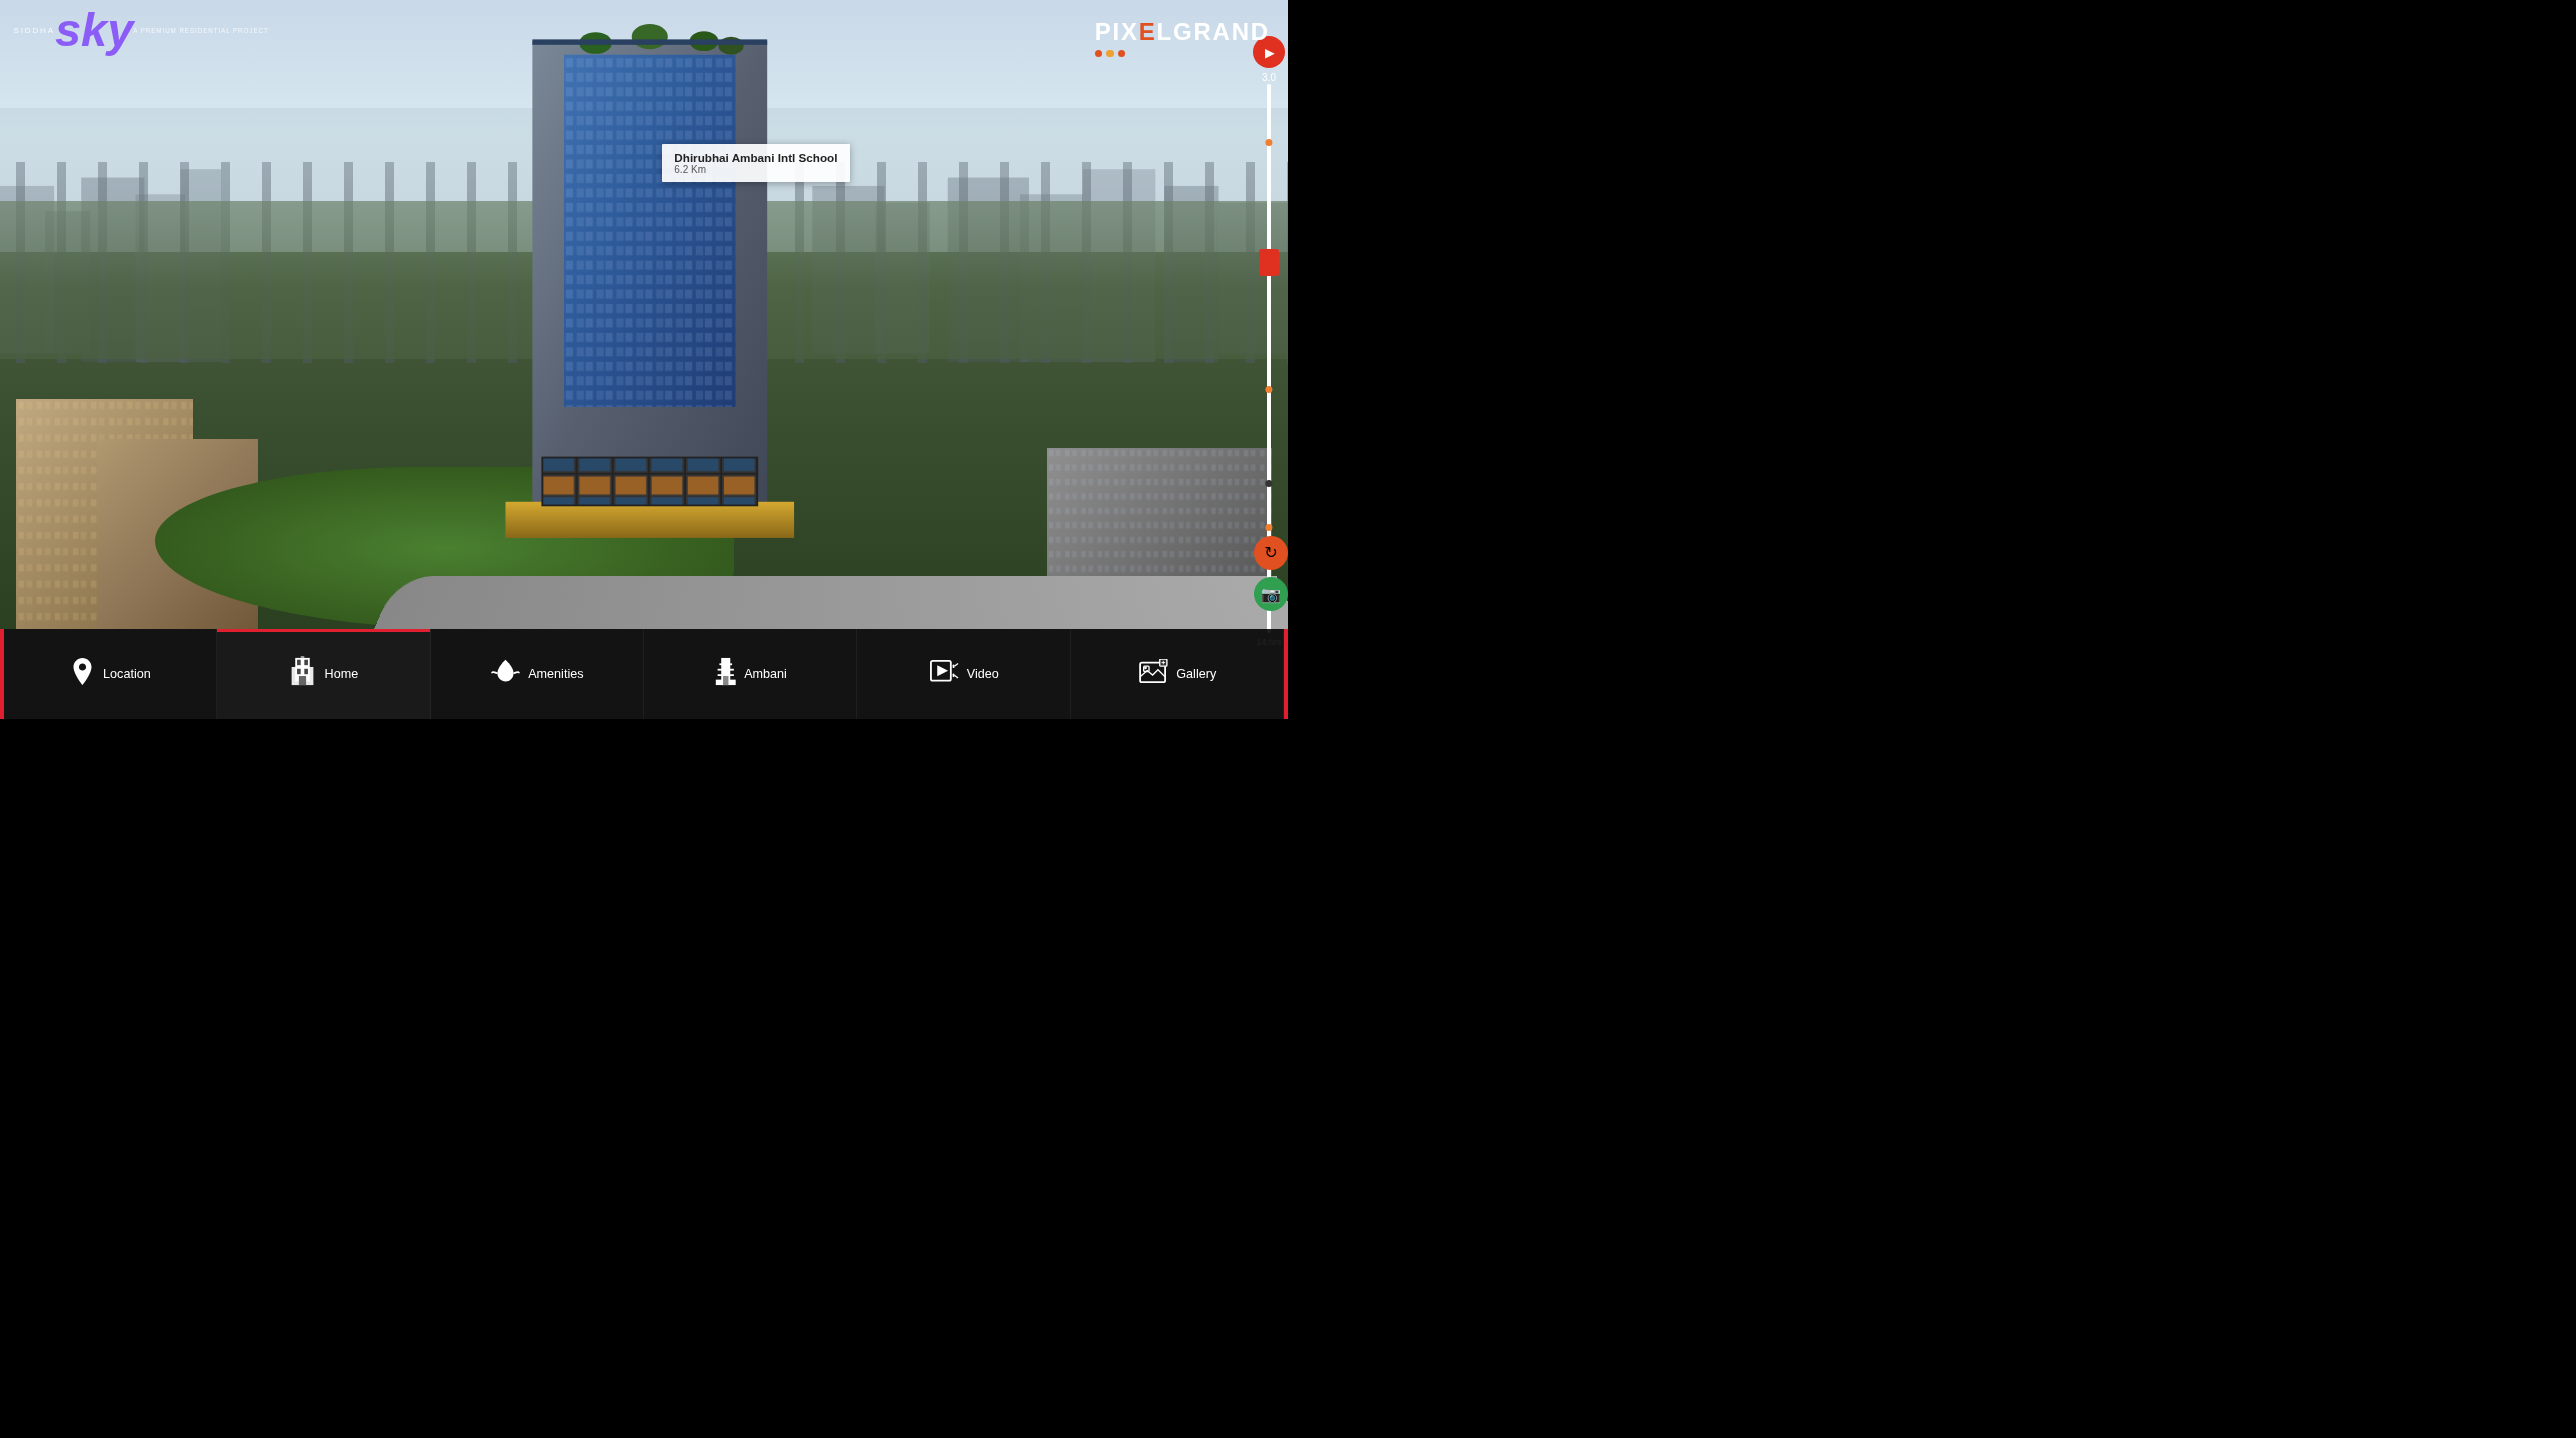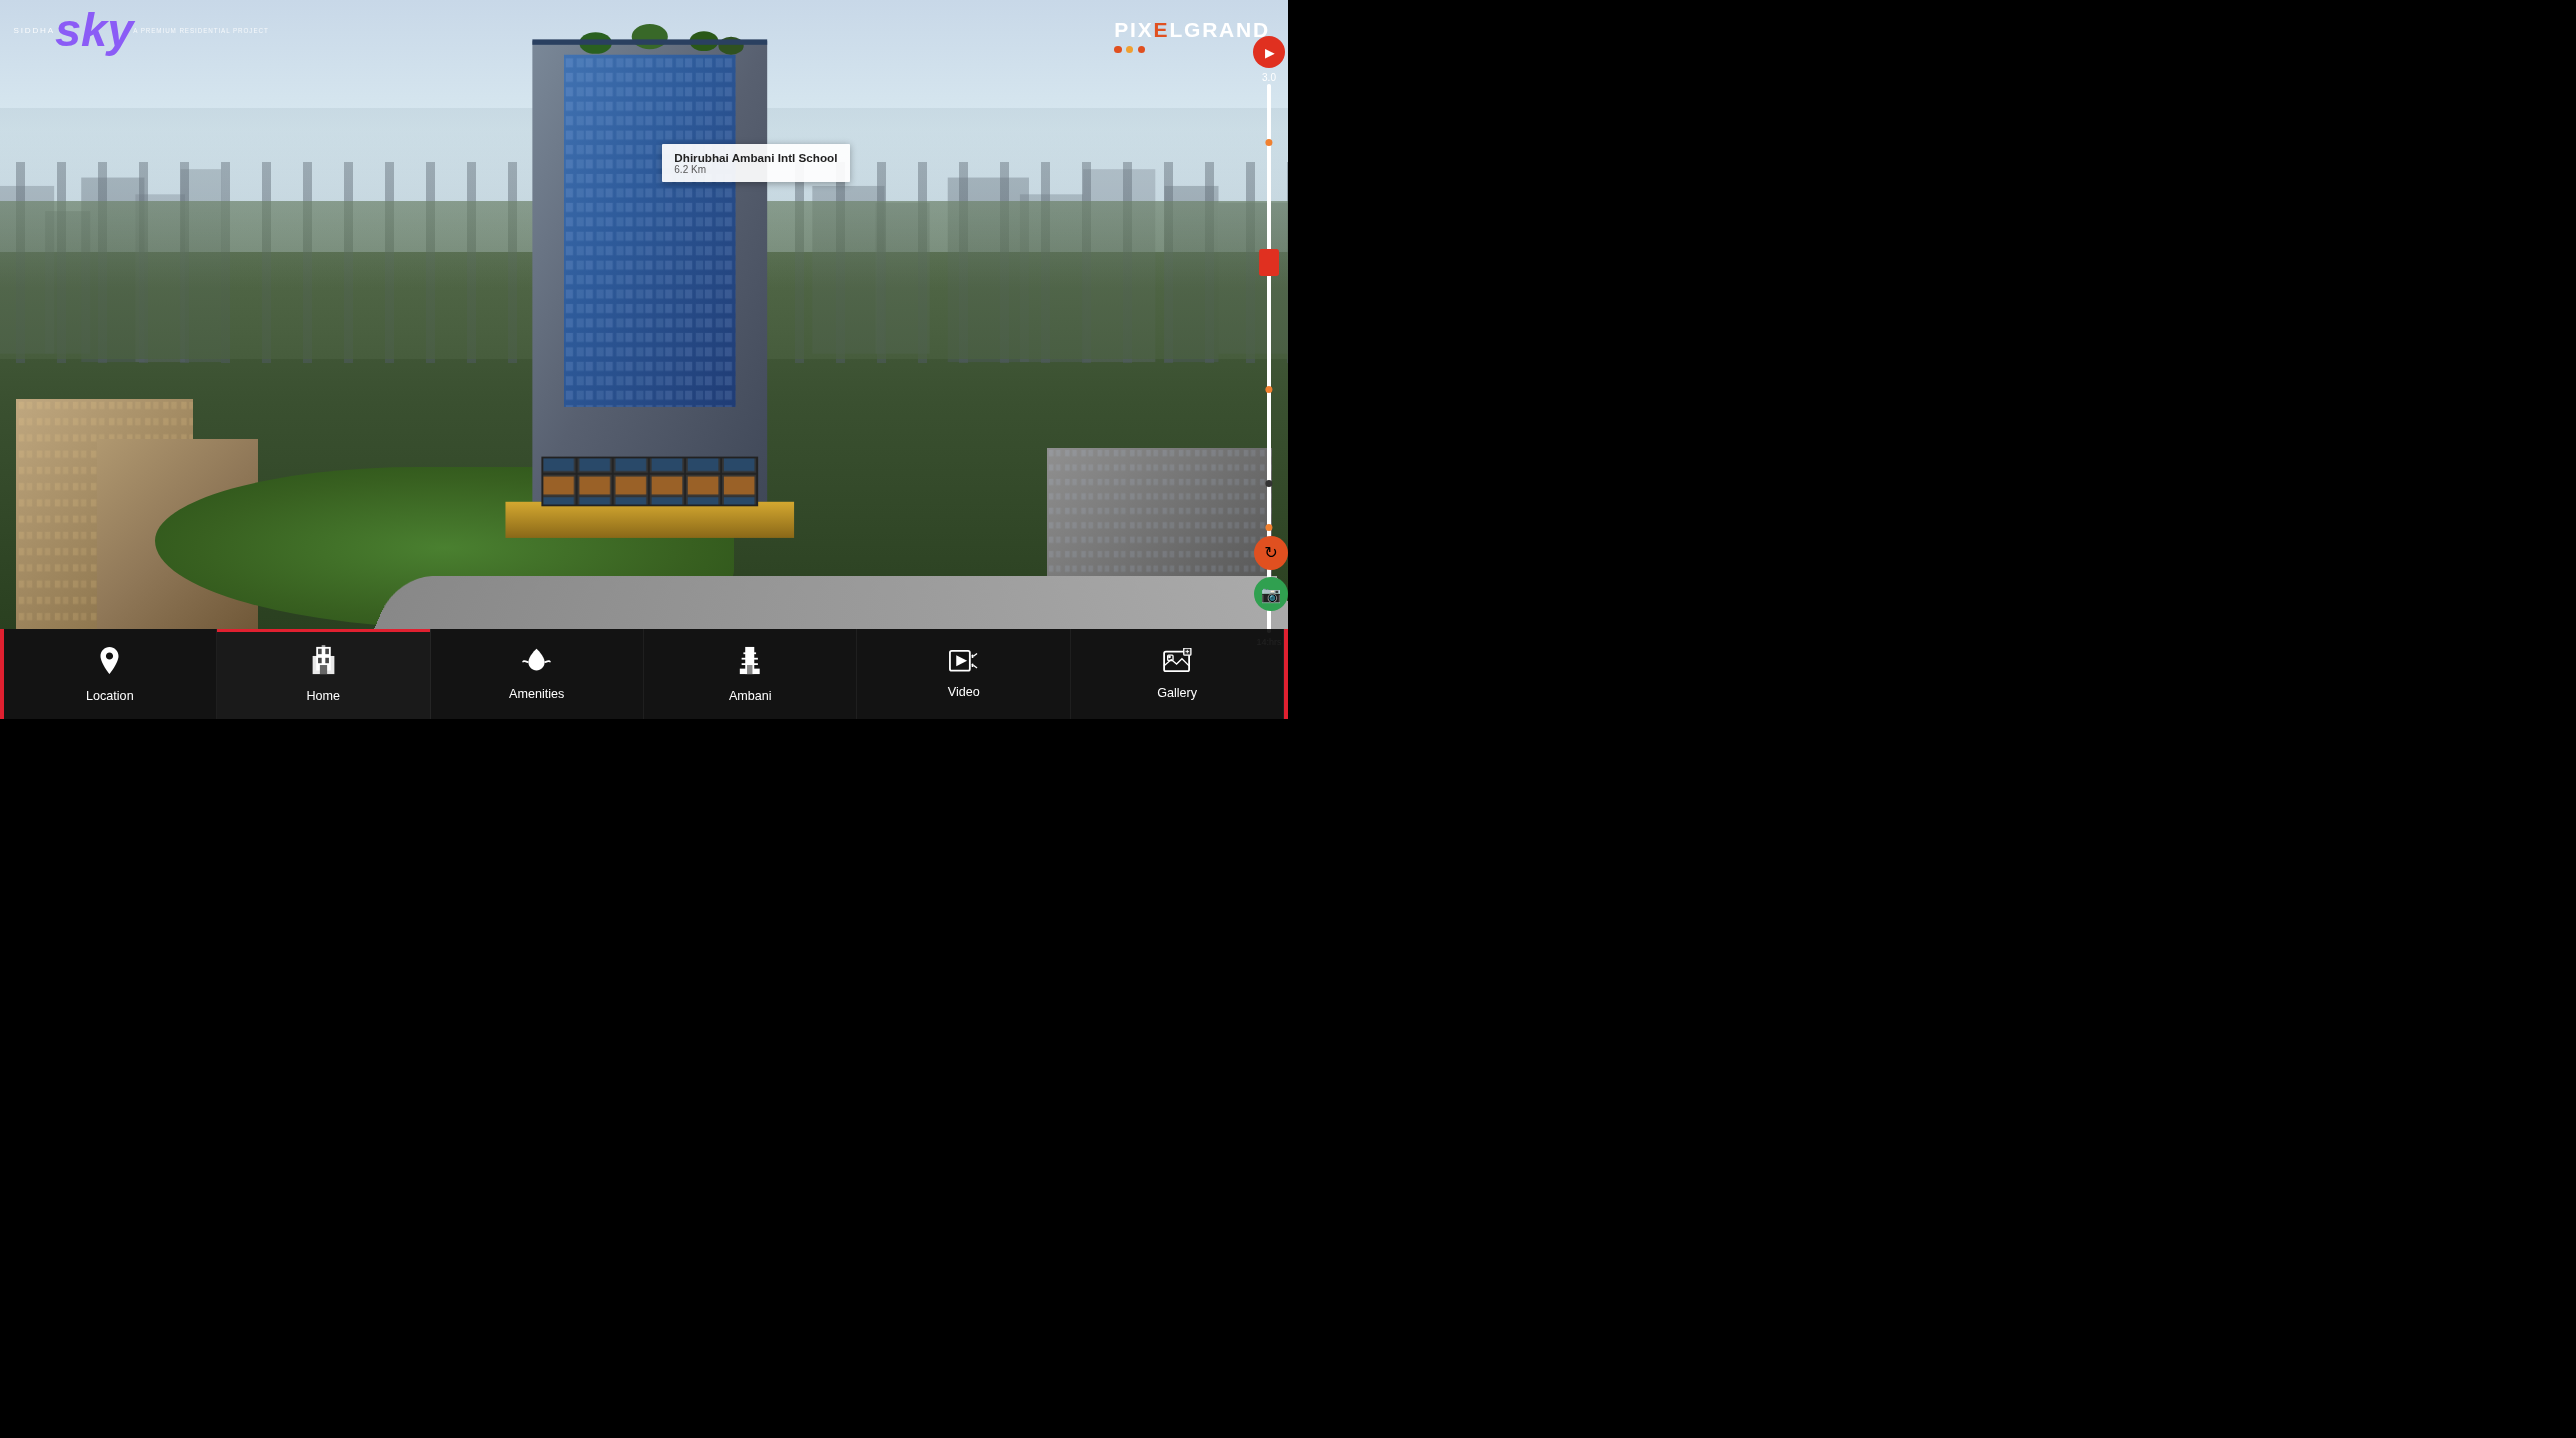--- a/index.html
+++ b/index.html
@@ -363,21 +363,21 @@
       height: 90px;
       background: rgba(20, 20, 20, 0.95);
       z-index: 50;
       display: flex;
       align-items: stretch;
     }
 
     .nav-item {
       flex: 1;
       display: flex;
-      flex-direction: column;
+      flex-direction: row;
       align-items: center;
       justify-content: center;
       cursor: pointer;
       position: relative;
       gap: 7.2px;
       border-right: 0.9px solid rgba(255,255,255,0.05);
     }
 
     .nav-item.active {
       background: rgba(255,255,255,0.03);
@@ -555,21 +555,21 @@
   </div>
 
   <div class="logo">
     <span class="logo-siddha">SIDDHA</span>
     <span class="logo-sky">sky</span>
     <span class="logo-tagline">A PREMIUM RESIDENTIAL PROJECT</span>
   </div>
 
   <div class="brand">
     <div>
-      <div style="font-size:21px; color:#fff; font-weight:bold; letter-spacing:1.8px;">
+      <div style="font-size:24px; color:#fff; font-weight:bold; letter-spacing:1.8px;">
         PIX<span style="color:#e05020;">E</span>LGRAND
       </div>
       <div class="brand-dots">
         <div class="brand-dot" style="background:#e05020;"></div>
         <div class="brand-dot" style="background:#f0a030;"></div>
         <div class="brand-dot" style="background:#e05020;"></div>
       </div>
     </div>
   </div>
 

